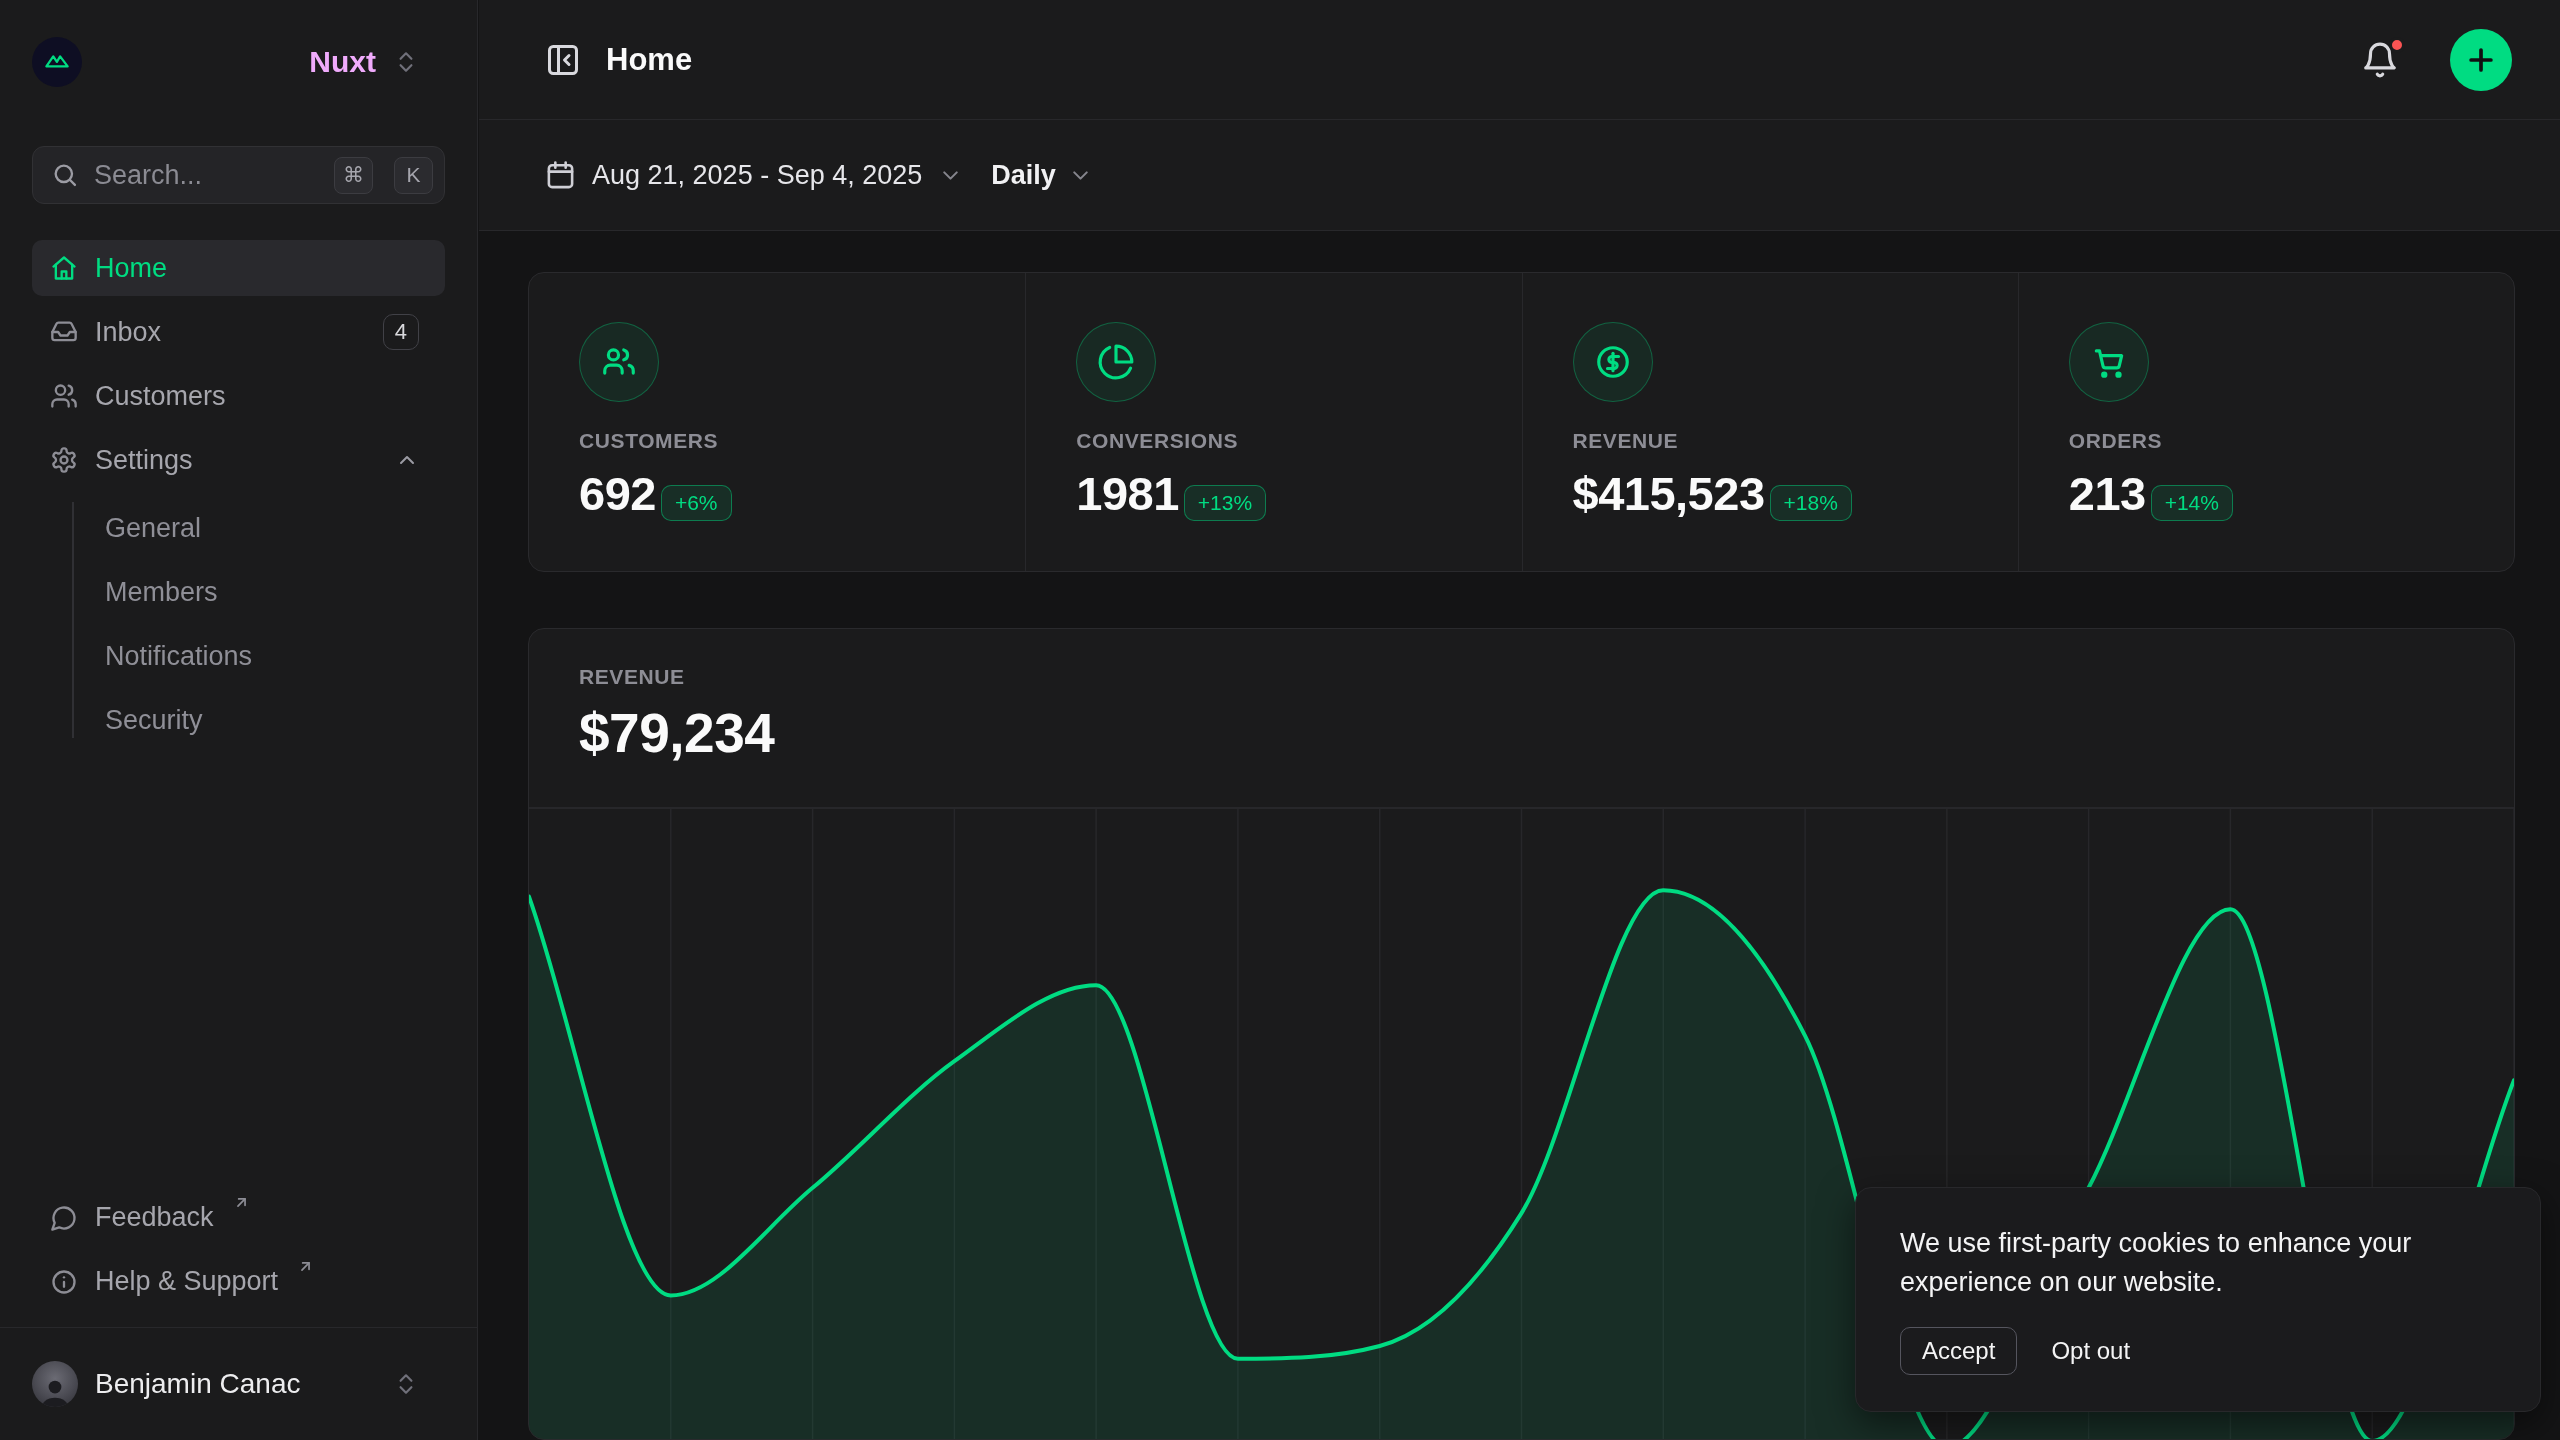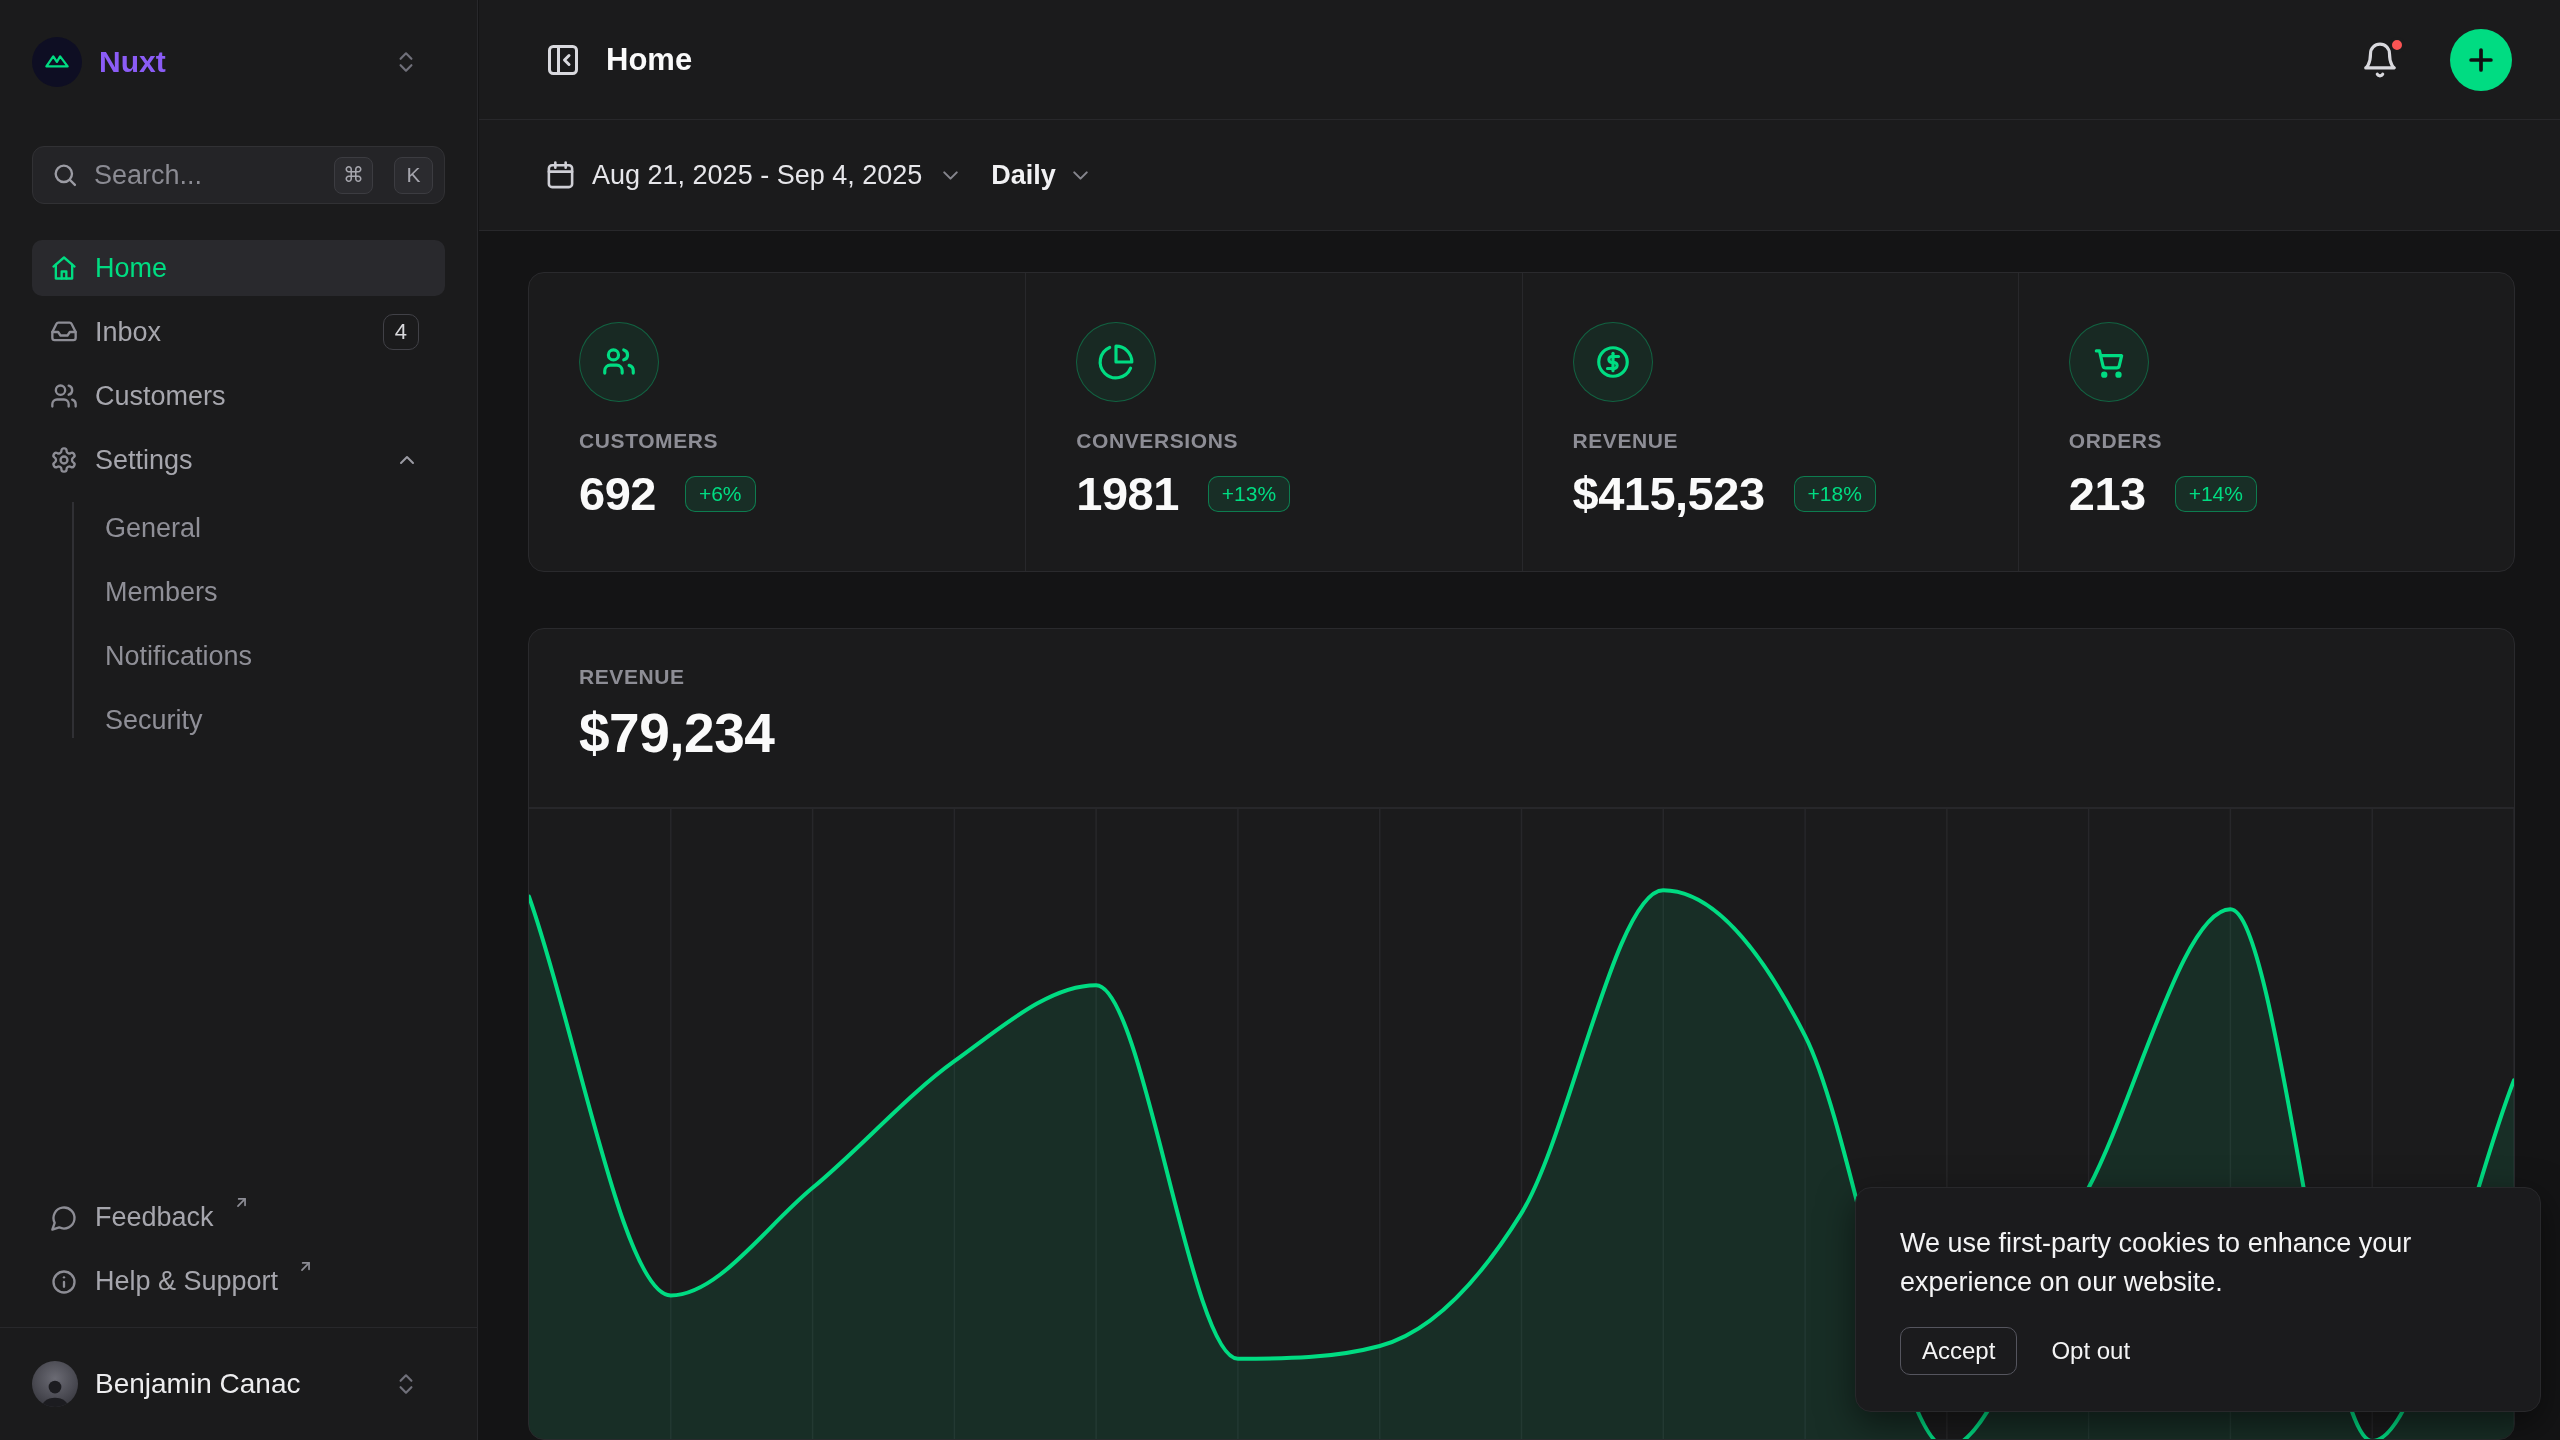--- a/index.html
+++ b/index.html
@@ -17,21 +17,21 @@
     background:#1b1b1c; border-right:1px solid #28282b;
   }
   .brand-row {
     position:absolute; top:36px; left:32px; right:32px; height:52px;
     display:flex; align-items:center; gap:17px; padding-right:26px;
   }
   .logo-badge {
     width:50px; height:50px; border-radius:50%; background:#0e0e23;
     display:flex; align-items:center; justify-content:center; flex:none;
   }
-  .brand-name { font-size:30px; font-weight:700; color:#8b5cf6; flex:1; }
+  .brand-name { font-size:30px; font-weight:700; color:#f0abfc; flex:1;text-align:right; }
   .chev-ud { color:#70707a; }
 
   .searchbar {
     position:absolute; top:146px; left:32px; right:32px; height:58px;
     background:#242427; border:1px solid #313134; border-radius:12px;
     display:flex; align-items:center; gap:15px; padding:0 11px 0 18px;
     cursor:text;
   }
   .searchbar .placeholder { flex:1; font-size:27px; color:#8b8b93; }
   .kbd {
@@ -122,21 +122,21 @@
     overflow:hidden;
   }
   .stat { padding:49px 40px 0 50px; cursor:pointer; }
   .stat + .stat { border-left:1px solid #28282b; }
   .stat-icon-circle {
     width:80px; height:80px; border-radius:50%;
     background:rgba(0,220,130,0.08); border:1px solid rgba(0,220,130,0.32);
     display:flex; align-items:center; justify-content:center; color:#00dc82;
   }
   .stat-label { margin-top:27px; font-size:21px; font-weight:600; letter-spacing:0.6px; color:#8d8d95; }
-  .stat-value-row { margin-top:13px; display:flex; align-items:center; gap:29px; }
+  .stat-value-row { margin-top:13px; display:flex; align-items:flex-end; gap:5px; }
   .stat-value { font-size:47px; font-weight:700; color:#fafafa; letter-spacing:-0.5px; }
   .delta-badge {
     padding:6px 14px; border-radius:10px; font-size:21px; font-weight:500;
     color:#00dc82; background:rgba(0,220,130,0.10);
     box-shadow:inset 0 0 0 1px rgba(0,220,130,0.45);
   }
 
   .revenue-card {
     margin-top:56px; height:812px; border-radius:16px; background:#1b1b1c;
     border:1px solid #2a2a2d; position:relative; overflow:hidden;

